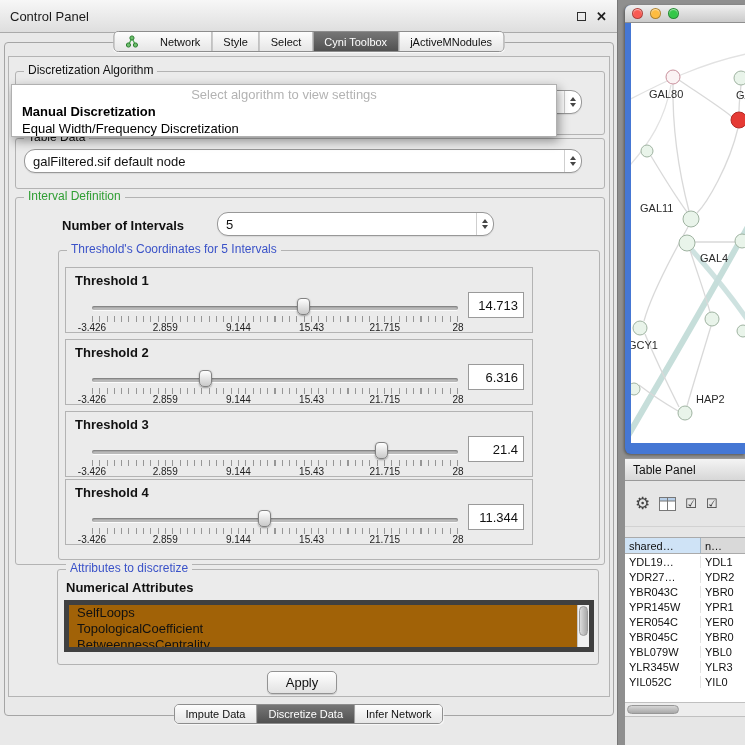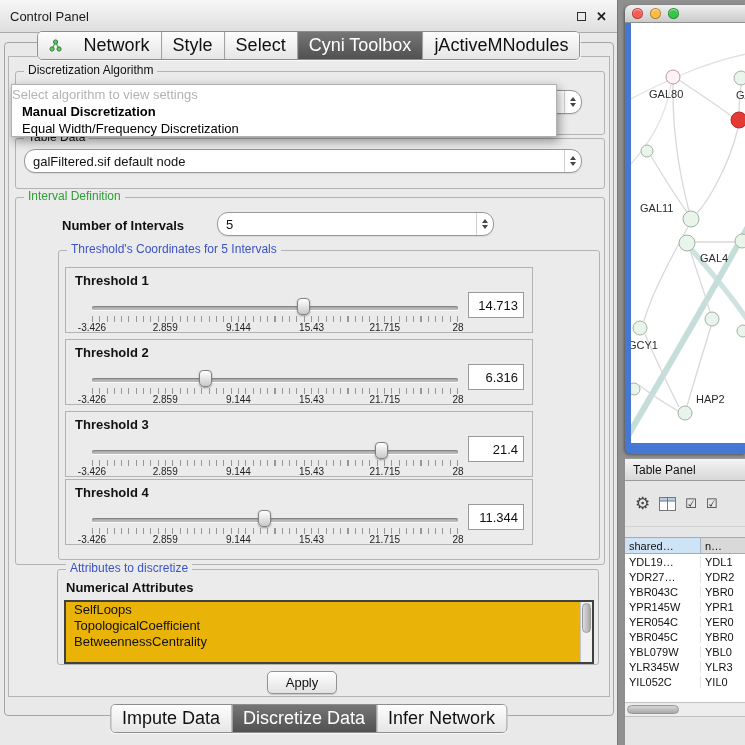--- a/index.html
+++ b/index.html
@@ -10,21 +10,21 @@
 
 .control-panel{position:absolute;left:0;top:0;width:618px;height:745px;background:#e9e9e9;border-right:1px solid #777}
 .titlebar{position:absolute;left:0;top:0;right:0;height:22px;background:linear-gradient(#f7f7f7,#dedede);border-bottom:1px solid #aaa;display:flex;align-items:center;padding:16px 10px;font-size:13px;color:#1a1a1a}
 .winbtns{margin-left:auto;display:flex;gap:10px;align-items:center}
 .float-box{display:inline-block;width:9px;height:9px;border:1.5px solid #2e2e2e}
 .close-x{font-size:13px;font-weight:bold;color:#1e1e1e;line-height:1}
 
 .outer-panel{position:absolute;left:4px;top:42px;width:610px;height:674px;border:1px solid #a5a5a5;border-radius:4px;background:#e9e9e9}
 
 .segmented{position:absolute;display:flex;border:1px solid #8d8d8d;border-radius:5px;overflow:hidden;background:#e9e9e9;box-shadow:0 1px 1px rgba(255,255,255,.7);z-index:10}
-.seg-btn{display:flex;align-items:center;gap:22px;padding:3px 11px;font-size:18px;background:linear-gradient(#fdfdfd,#e6e6e6);border-left:1px solid #9e9e9e;white-space:nowrap;color:#111}
+.seg-btn{display:flex;align-items:center;gap:22px;padding:3px 11px;font-size:11px;background:linear-gradient(#fdfdfd,#e6e6e6);border-left:1px solid #9e9e9e;white-space:nowrap;color:#111}
 .seg-btn:first-child{border-left:none}
 .seg-btn.selected{background:linear-gradient(#767676,#515151);color:#fff}
 .segmented.top{top:31px;left:50%;transform:translateX(-50%)}
 .segmented.bottom{top:704px;left:50%;transform:translateX(-50%)}
 .tab-icon{display:inline-flex;align-items:center}
 
 .form{position:absolute;left:8px;top:56px;width:602px;height:641px;border:1px solid #b4b4b4;background:#ebebeb;overflow:hidden}
 .group{position:absolute;border:1px solid #b3b3b3;border-radius:3px}
 .gtitle{position:absolute;top:-9px;left:8px;background:#ebebeb;padding:0 4px;font-size:12px;color:#111;white-space:nowrap}
 .gtitle.green{color:#2f9e33}
@@ -32,21 +32,21 @@
 
 .combo{position:absolute;height:24px;background:#fff;border:1px solid #989898;border-radius:11px;display:flex;align-items:center;font-size:13px;color:#111;box-shadow:0 1px 1px rgba(0,0,0,.08)}
 .combo .val{flex:1;padding:0 8px;white-space:nowrap;overflow:hidden}
 .combo .stepper{width:17px;height:100%;display:flex;flex-direction:column;align-items:center;justify-content:center;gap:2px;border-left:1px solid #cfcfcf}
 .arr-up{width:0;height:0;border-left:3.5px solid transparent;border-right:3.5px solid transparent;border-bottom:4.5px solid #454545}
 .arr-down{width:0;height:0;border-left:3.5px solid transparent;border-right:3.5px solid transparent;border-top:4.5px solid #454545}
 
 .group.algo{left:6px;top:14px;width:590px;height:64px}
 .combo.algo-combo{left:8px;top:18px;width:558px}
 .popup{position:absolute;left:2px;top:27px;width:546px;height:53px;background:#fff;border:1px solid #b0b0b0;box-shadow:2px 4px 10px rgba(0,0,0,.4);z-index:40;font-size:13px;overflow:hidden}
-.popup .ph{color:#b3b3b3;padding:2px 0 1px}
+.popup .ph{color:#b3b3b3;text-align:center;padding:2px 0 1px}
 .popup .item{padding:1px 10px;color:#000}
 .popup .item.bold{font-weight:bold}
 
 .group.tdata{left:6px;top:81px;width:590px;height:51px}
 .combo.tdata-combo{left:8px;top:10px;width:558px}
 
 .group.interval{left:6px;top:140px;width:590px;height:368px}
 .num-label{position:absolute;left:46px;top:20px;font-weight:bold;font-size:13px}
 .combo.num-combo{left:201px;top:14px;width:277px}
 .group.thresholds{left:42px;top:52px;width:542px;height:310px;border-radius:3px}
@@ -56,21 +56,21 @@
 .slider{position:absolute;left:26px;top:28px;width:366px;height:38px}
 .track{position:absolute;left:0;top:10px;width:100%;height:4px;background:#bdbdbd;border-radius:2px;box-shadow:inset 0 1px 2px rgba(0,0,0,.4),0 1px 0 rgba(255,255,255,.8)}
 .thumb{position:absolute;top:2px;width:13px;height:17px;margin-left:-6.5px;background:linear-gradient(#ffffff,#c9c9c9);border:1px solid #828282;border-radius:4px 4px 5px 5px;box-shadow:0 1px 2px rgba(0,0,0,.35)}
 .ticks{position:absolute;left:0;top:20px;width:100%;height:6px;background-image:repeating-linear-gradient(to right,#969696 0 1px,transparent 1px 7.3px)}
 .alabels{position:absolute;left:0;top:26px;width:100%;height:12px;font-size:10px;color:#222}
 .alabels span{position:absolute;transform:translateX(-50%);white-space:nowrap}
 .vbox{position:absolute;right:8px;top:24px;width:56px;height:26px;background:#fff;border:1px solid #9a9a9a;font-size:13px;display:flex;align-items:center;justify-content:flex-end;padding:0 5px}
 
 .group.attrs{left:48px;top:512px;width:542px;height:96px}
 .attr-head{position:absolute;left:8px;top:10px;font-weight:bold;font-size:13px}
-.listbox{position:absolute;left:6px;top:30px;width:530px;height:64px;background:#eab308;border:2px solid #404040;overflow:hidden}
+.listbox{position:absolute;left:6px;top:30px;width:530px;height:52px;background:#a16207;border:5px solid #404040;overflow:hidden}
 .list-item{font-size:13px;padding:0 8px;height:16px;line-height:16px;color:#111;white-space:nowrap}
 .scrollbar-v{position:absolute;right:0;top:0;bottom:0;width:12px;background:#f0f0f0;border-left:1px solid #c5c5c5}
 .scroll-thumb{position:absolute;left:1px;right:1px;top:1px;height:30px;background:linear-gradient(to right,#dcdcdc,#a9a9a9);border:1px solid #9a9a9a;border-radius:5px}
 
 .apply-btn{position:absolute;left:258px;top:614px;width:70px;height:23px;border:1px solid #939393;border-radius:5px;background:linear-gradient(#ffffff,#e2e2e2);font-size:13px;display:flex;align-items:center;justify-content:center;box-shadow:0 1px 1px rgba(0,0,0,.15)}
 
 
 .net-window{position:absolute;left:625px;top:5px;width:120px;height:449px;background:#4577d4;border-radius:6px 0 0 6px;box-shadow:-1px 1px 3px rgba(0,0,0,.4)}
 .net-titlebar{position:absolute;left:0;top:0;right:0;height:18px;background:linear-gradient(#efefef,#cbcbcb);border-bottom:1px solid #8f8f8f;border-radius:6px 0 0 0;display:flex;align-items:center;padding-left:7px;gap:7px}
 .tlight{display:inline-block;width:11px;height:11px;border-radius:50%;border:1px solid rgba(0,0,0,.3);box-shadow:inset 0 1px 1px rgba(255,255,255,.6)}

